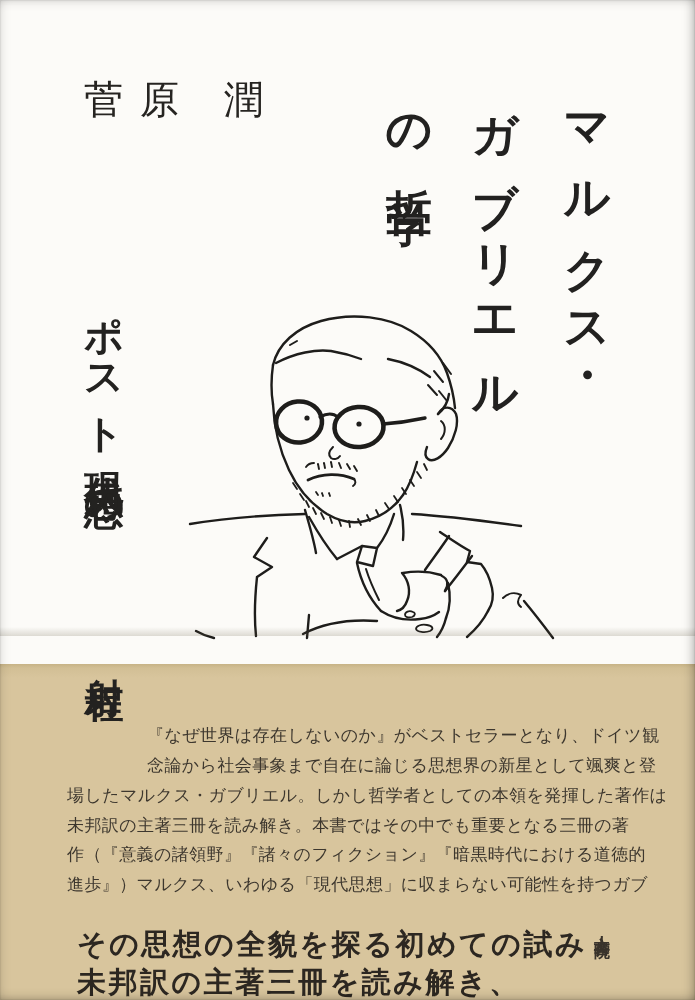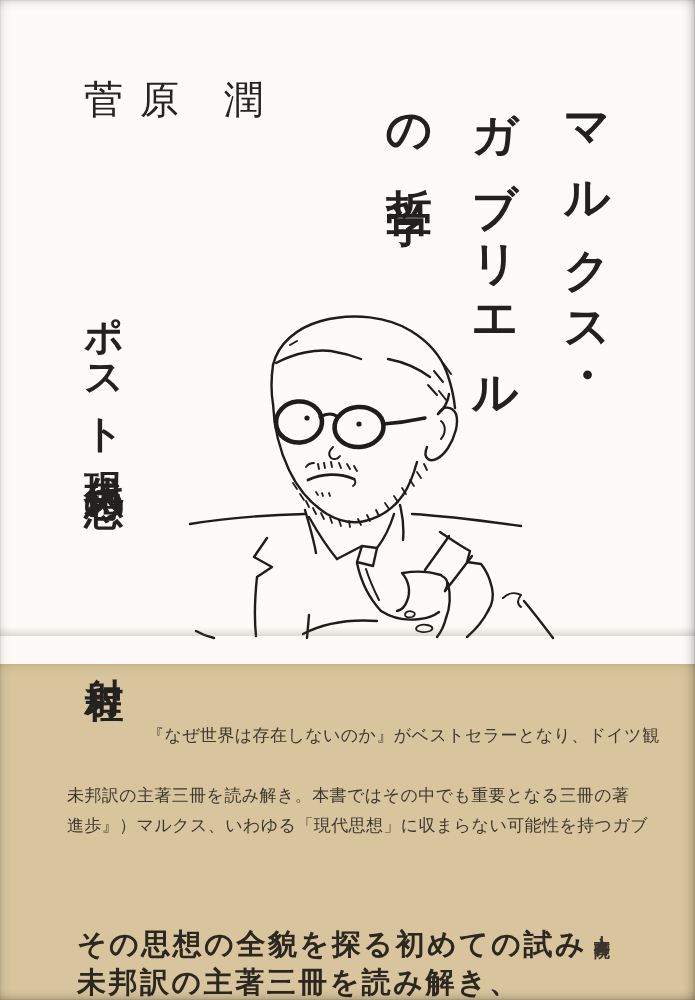--- a/index.html
+++ b/index.html
@@ -168,23 +168,26 @@
   <div class="title-col title-c3 vtext">の哲学</div>
 
   <div class="subtitle sub-upper vtext">ポスト現代思想の</div>
   <div class="subtitle sub-lower vtext">射程</div>
 
   <div class="band-shadow"></div>
 
   <div class="obi">
     <div class="para para-indent">
       <div class="obi-line">『なぜ世界は存在しないのか』がベストセラーとなり、ドイツ観</div>
+      <div class="obi-line">念論から社会事象まで自在に論じる思想界の新星として颯爽と登</div>
     </div>
     <div class="para para-main">
+      <div class="obi-line">場したマルクス・ガブリエル。しかし哲学者としての本領を発揮した著作は</div>
       <div class="obi-line">未邦訳の主著三冊を読み解き。本書ではその中でも重要となる三冊の著</div>
+      <div class="obi-line">作（『意義の諸領野』『諸々のフィクション』『暗黒時代における道徳的</div>
       <div class="obi-line">進歩』）マルクス、いわゆる「現代思想」に収まらない可能性を持つガブ</div>
     </div>
     <div class="catch">
       <div class="obi-line">その思想の全貌を探る初めての試み</div>
       <div class="obi-line">未邦訳の主著三冊を読み解き、</div>
     </div>
     <div class="publisher vtext">人文書院</div>
   </div>
 
 </div>

